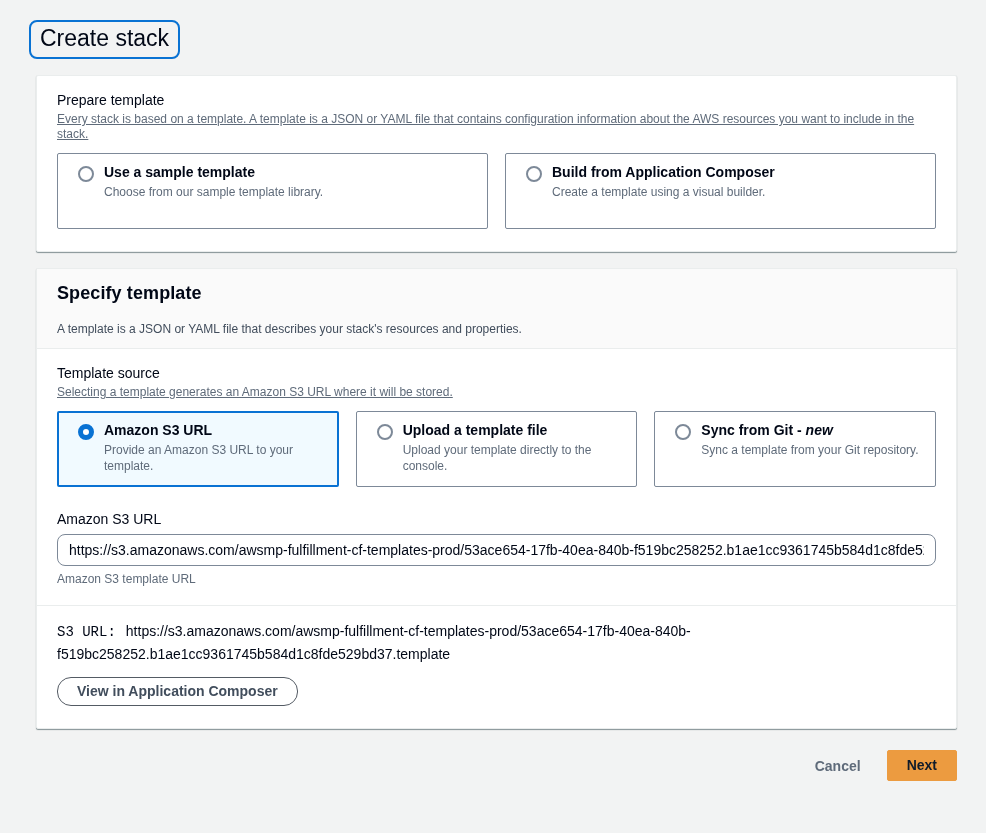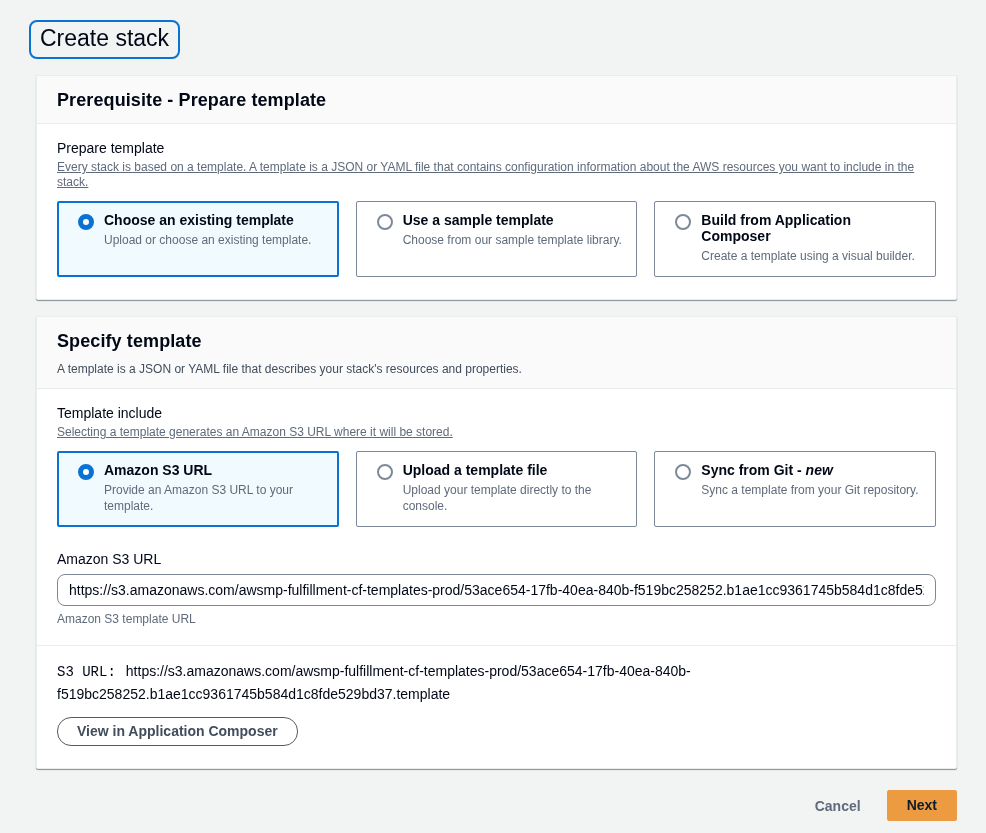--- a/index.html
+++ b/index.html
@@ -39,21 +39,21 @@
   }
   .container-header h2 {
     font-size: 18px;
     font-weight: 700;
     color: #000716;
     letter-spacing: 0.1px;
   }
   .container-header .header-desc {
     font-size: 12px;
     color: #414d5c;
-    margin-top: 10px;
+    margin-top: 18px;
   }
   .container-body { padding: 16px 20px 22px 20px; }
 
   
   .field-label { font-size: 14px; color: #000716; }
   .field-desc {
     font-size: 12px;
     color: #5f6b7a;
     margin-top: 4px;
     line-height: 15px;
@@ -174,34 +174,24 @@
 </head>
 <body>
 
 <div class="page">
 
   <div class="title-wrap">
     <h1 class="page-title">Create stack</h1>
   </div>
 
   <section class="container">
-    <div class="container-header">
-      <h2>Prerequisite - Prepare template</h2>
-    </div>
     <div class="container-body">
       <div class="field-label">Prepare template</div>
       <div class="field-desc">Every stack is based on a template. A template is a JSON or YAML file that contains configuration information about the AWS resources you want to include in the stack.</div>
       <div class="cards">
-        <div class="card card--selected">
-          <span class="radio radio--on"></span>
-          <div class="card-text">
-            <div class="card-title">Choose an existing template</div>
-            <div class="card-desc">Upload or choose an existing template.</div>
-          </div>
-        </div>
         <div class="card">
           <span class="radio"></span>
           <div class="card-text">
             <div class="card-title">Use a sample template</div>
             <div class="card-desc">Choose from our sample template library.</div>
           </div>
         </div>
         <div class="card">
           <span class="radio"></span>
           <div class="card-text">
@@ -212,21 +202,21 @@
       </div>
     </div>
   </section>
 
   <section class="container">
     <div class="container-header">
       <h2>Specify template</h2>
       <div class="header-desc">A template is a JSON or YAML file that describes your stack's resources and properties.</div>
     </div>
     <div class="container-body">
-      <div class="field-label">Template include</div>
+      <div class="field-label">Template source</div>
       <div class="field-desc">Selecting a template generates an Amazon S3 URL where it will be stored.</div>
 
       <div class="cards">
         <div class="card card--selected">
           <span class="radio radio--on"></span>
           <div class="card-text">
             <div class="card-title">Amazon S3 URL</div>
             <div class="card-desc">Provide an Amazon S3 URL to your template.</div>
           </div>
         </div>

